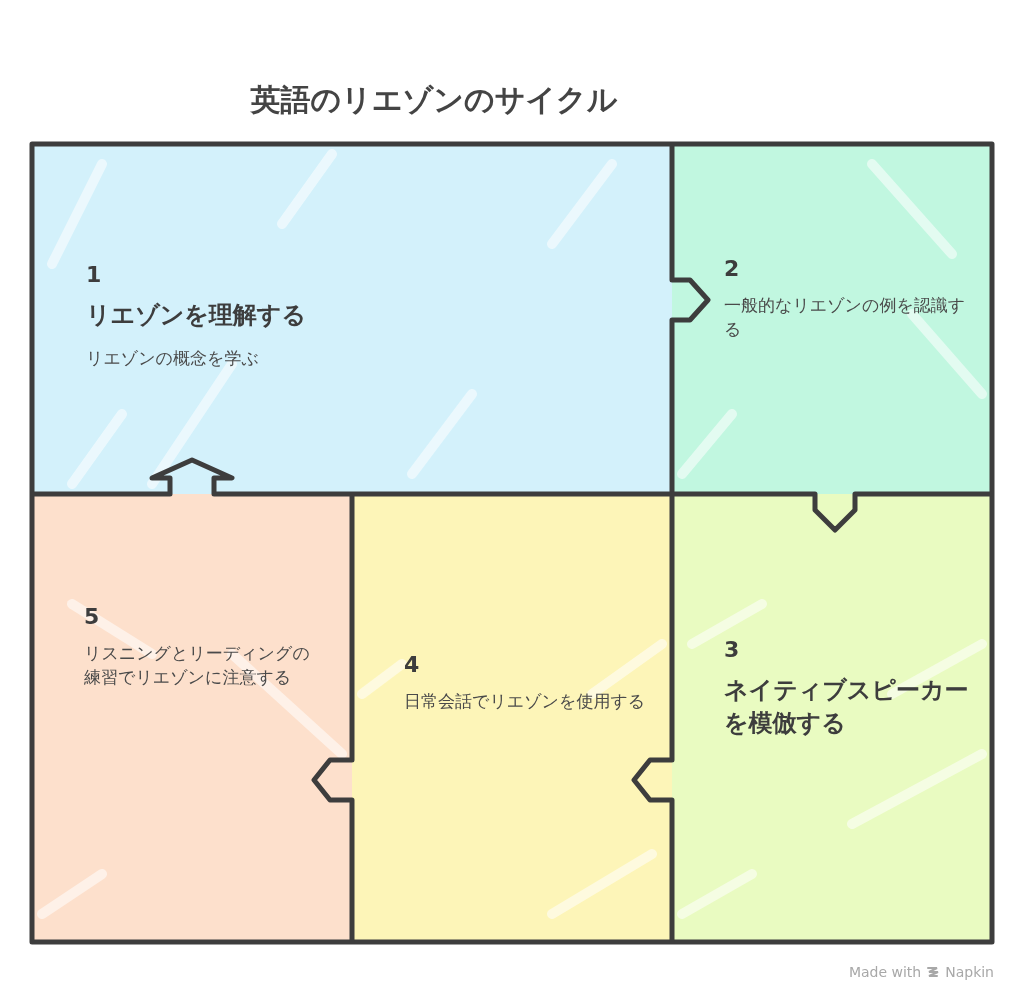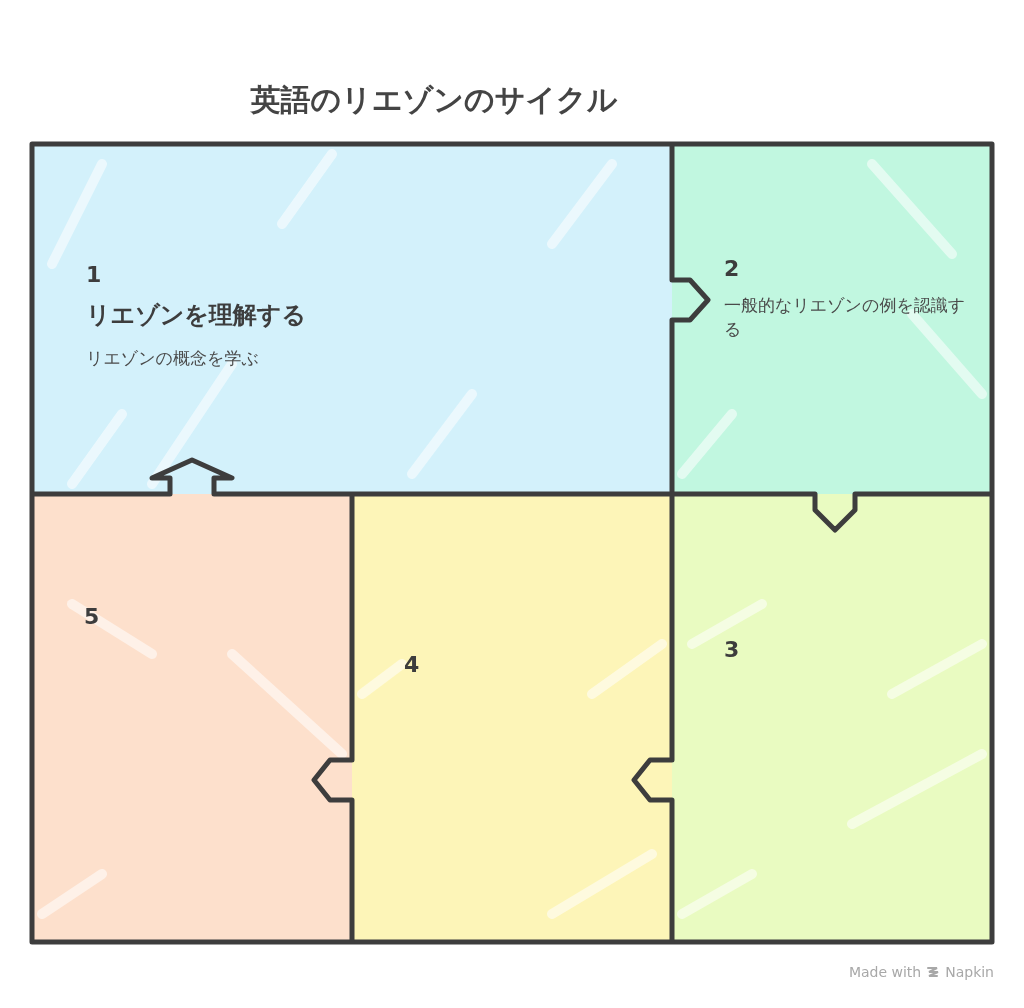--- a/index.html
+++ b/index.html
@@ -70,46 +70,49 @@
   <svg class="hatch" width="320" height="448">
     <g stroke="#ffffff" stroke-width="10" opacity="0.55" stroke-linecap="round">
       <line x1="20" y1="150" x2="90" y2="110"></line>
         <line x1="220" y1="200" x2="310" y2="150"></line>
       <line x1="180" y1="330" x2="310" y2="260"></line>
         <line x1="10" y1="420" x2="80" y2="380"></line>
     </g>
   </svg>
   <div class="txt" style="left:52px; top:143px; width:250px;">
     <div class="num">3</div>
+    <div class="head">ネイティブスピーカーを模倣する</div>
   </div>
 </div>
 
 <div class="panel p4">
   <svg class="hatch" width="320" height="448">
     <g stroke="#ffffff" stroke-width="10" opacity="0.55" stroke-linecap="round">
       <line x1="10" y1="200" x2="50" y2="170"></line>
         <line x1="240" y1="200" x2="310" y2="150"></line>
       <line x1="200" y1="420" x2="300" y2="360"></line>
     </g>
   </svg>
   <div class="txt" style="left:52px; top:158px; width:250px;">
     <div class="num">4</div>
+    <div class="desc">日常会話でリエゾンを使用する</div>
   </div>
 </div>
 
 <div class="panel p5">
   <svg class="hatch" width="320" height="448">
     <g stroke="#ffffff" stroke-width="10" opacity="0.55" stroke-linecap="round">
       <line x1="40" y1="110" x2="120" y2="160"></line>
         <line x1="200" y1="160" x2="310" y2="260"></line>
       <line x1="10" y1="420" x2="70" y2="380"></line>
     </g>
   </svg>
   <div class="txt" style="left:52px; top:110px; width:240px;">
     <div class="num">5</div>
+    <div class="desc">リスニングとリーディングの練習でリエゾンに注意する</div>
   </div>
 </div>
 
 <svg class="frame" width="1024" height="1008">
   <g fill="none" stroke="#3d3d3d" stroke-width="5" stroke-linejoin="round">
     <rect x="32" y="144" width="960" height="798"></rect>
 
     <path d="M672 144 L672 280 L690 280 L708 300 L690 320 L672 320 L672 494"></path>
 
     <path d="M32 494 L170 494 L170 478 L152 478 L192 460 L232 478 L214 478 L214 494 L815 494 L815 510 L835 530 L855 510 L855 494 L992 494"></path>

